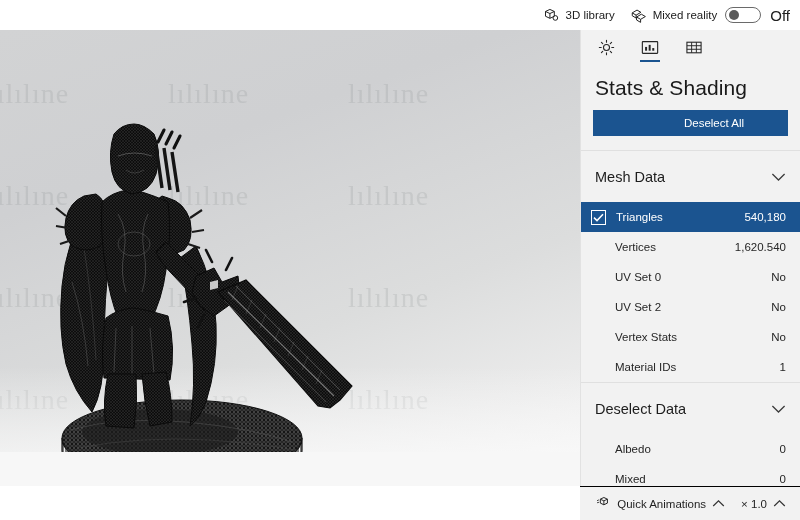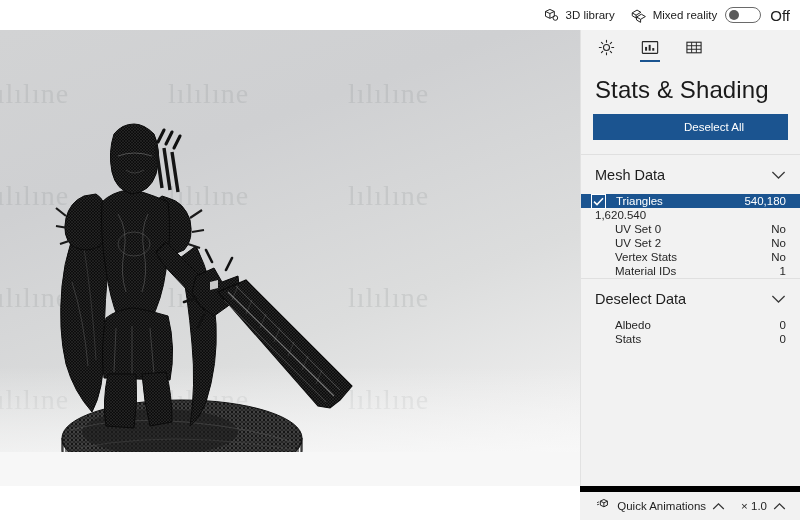--- a/index.html
+++ b/index.html
@@ -117,21 +117,21 @@
     color: #262626;
   }
   .ptab.active::after {
     content: "";
     position: absolute;
     bottom: 0; left: 7px; right: 7px;
     height: 2.5px;
     background: #1a5490;
   }
   .panel-title {
-    font-size: 24px;
+    font-size: 21px;
     color: #1a1a1a;
     padding: 12px 14px 10px 14px;
     letter-spacing: 0.1px;
     flex: 0 0 auto;
   }
   .deselect-btn {
     margin: 0 12px 14px 12px;
     height: 26px;
     background: #1b5490;
     color: #ffffff;
@@ -150,29 +150,29 @@
     flex: 1 1 auto;
     overflow: hidden;
     min-height: 0;
   }
   .section-head {
     display: flex;
     align-items: center;
     justify-content: space-between;
     padding: 8px 14px 8px 14px;
     border-top: 1px solid #e0e0e0;
-    height: 40px;
+    height: 52px;
   }
   .section-head .st { font-size: 14.5px; color: #1d1d1d; }
   .chev { color: #3a3a3a; display: flex; align-items: center; }
 
   .row {
     display: flex;
     align-items: center;
-    height: 14px;
+    height: 30px;
     padding: 0 14px 0 14px;
     font-size: 11.5px;
     color: #262626;
   }
   .row .lbl { flex: 1 1 auto; padding-left: 20px; }
   .row .val { flex: 0 0 auto; text-align: right; }
   .row.selected {
     background: #1b5490;
     color: #ffffff;
     padding-left: 10px;
@@ -184,21 +184,21 @@
     display: flex; align-items: center; justify-content: center;
     flex: 0 0 15px;
   }
   .cbox svg { display: block; }
 
   
   .bottombar {
     height: 34px;
     flex: 0 0 34px;
     background: #f2f2f2;
-    border-top: 6px solid #000000;
+    border-top: 1px solid #000000;
     display: flex;
     align-items: center;
     justify-content: flex-end;
     gap: 4px;
     padding-right: 8px;
   }
   .bb-item {
     display: flex;
     align-items: center;
     gap: 6px;
@@ -408,20 +408,21 @@
           <span class="cbox">
             <svg width="11" height="9" viewBox="0 0 11 9">
                 <path d="M1 4.6 4 7.6 10 1.2" fill="none" stroke="#ffffff" stroke-width="1.5"></path>
               </svg>
           </span>
           <span class="lbl">Triangles</span>
           <span class="val">540,180</span>
         </div>
 
         <div class="row">
+          <span class="lbl">Vertices</span>
           <span class="val">1,620.540</span>
         </div>
         <div class="row">
           <span class="lbl">UV Set 0</span>
           <span class="val">No</span>
         </div>
         <div class="row">
           <span class="lbl">UV Set 2</span>
           <span class="val">No</span>
         </div>
@@ -441,21 +442,21 @@
                 <path d="M1.4 2 7.5 8 13.6 2" fill="none" stroke="#3a3a3a" stroke-width="1.25"></path>
               </svg>
           </span>
         </div>
 
         <div class="row">
           <span class="lbl">Albedo</span>
           <span class="val">0</span>
         </div>
         <div class="row">
-          <span class="lbl">Stats</span>
+          <span class="lbl">Mixed</span>
           <span class="val">0</span>
         </div>
 
       </div>
     </div>
   </div>
 
   <div class="bottom-outer">
     <div class="bottom-left"></div>
     <div class="bottombar" style="flex:0 0 220px; width:220px;">

